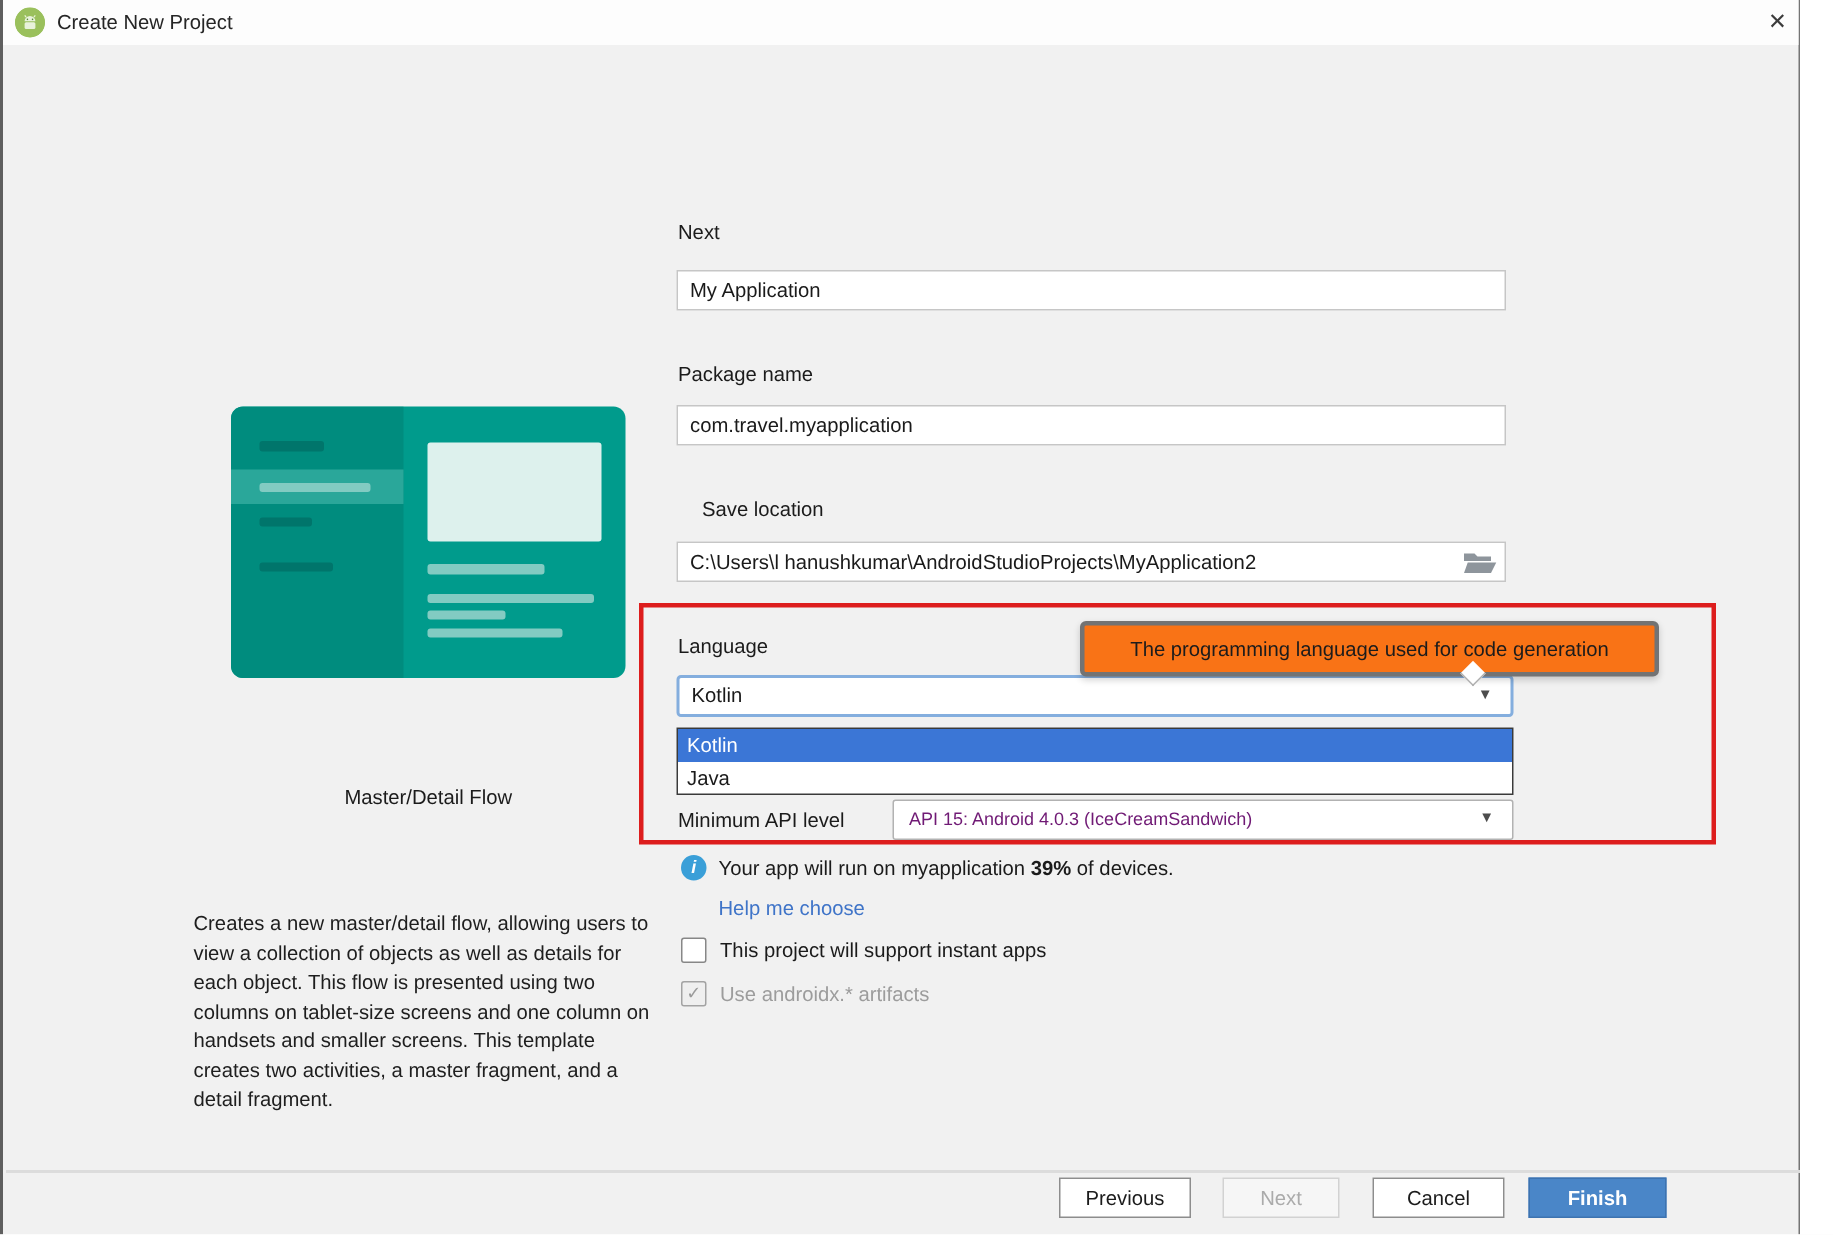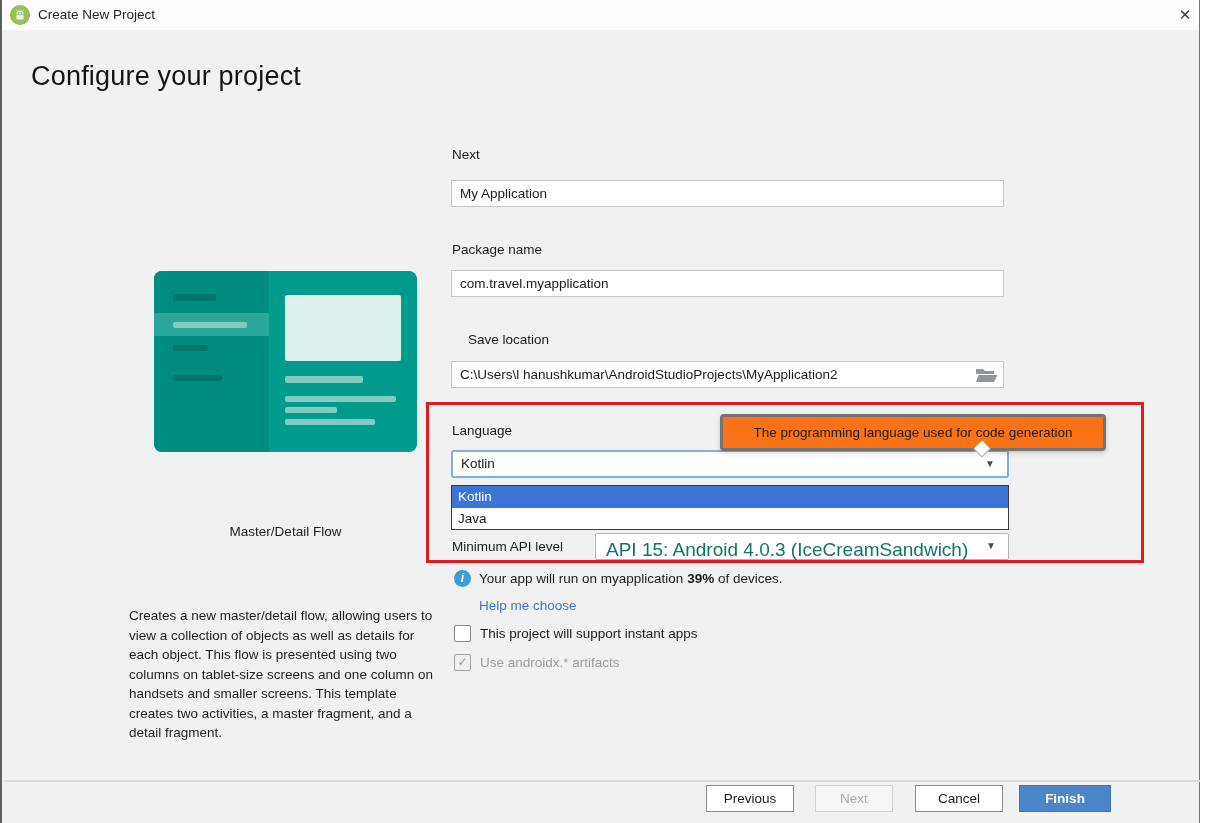--- a/index.html
+++ b/index.html
@@ -62,21 +62,21 @@
     border-right:1px solid #aeaeae; border-bottom:1px solid #aeaeae; }
   
   .lang-list { position:absolute; left:449px; top:485px; width:558px; height:45px;
     background:#ffffff; border:1px solid #3a3a3a; z-index:5; }
   .lang-opt { height:22px; line-height:22px; font-size:13.5px; padding-left:6px; cursor:pointer; }
   .lang-opt.selected { background:#3b76d6; color:#ffffff; }
   .lang-opt.plain { color:#1a1a1a; }
   
   .api-combo { position:absolute; left:593px; top:533px; width:414px; height:27px;
     background:#ffffff; border:1px solid #b2b2b2; border-radius:2px; cursor:pointer; }
-  .api-combo .combo-text { position:absolute; left:10px; top:5px; font-size:19px; color:#0f766e; }
+  .api-combo .combo-text { position:absolute; left:10px; top:5px; font-size:12px; color:#701a75; }
   .api-combo .combo-arrow { right:12px; top:6px; }
   
   .info-icon { position:absolute; left:452px; top:570px; width:17px; height:17px; border-radius:50%;
     background:#3a9fd8; color:#ffffff; font-size:12px; font-weight:bold; font-style:italic;
     text-align:center; line-height:17px; }
   .info-text { position:absolute; left:477px; top:571px; font-size:13.5px; color:#1b1b1b; }
   .info-text b { font-weight:bold; }
   .help-link { position:absolute; left:477px; top:598px; font-size:13.5px; color:#3f74c8; cursor:pointer; }
   .chk { position:absolute; width:17px; height:17px; border-radius:2px; }
   .chk1 { left:452px; top:625px; background:#ffffff; border:1px solid #878787; cursor:pointer; }
@@ -112,21 +112,20 @@
           <line x1="7.4" y1="6.4" x2="6.5" y2="5.2" stroke="#e8f2da" stroke-width="0.8"></line>
           <line x1="12.6" y1="6.4" x2="13.5" y2="5.2" stroke="#e8f2da" stroke-width="0.8"></line>
           <circle cx="8.3" cy="7.9" r="0.55" fill="#5a8a3c"></circle>
           <circle cx="11.7" cy="7.9" r="0.55" fill="#5a8a3c"></circle>
         </svg>
       </span>
       <span class="title-text">Create New Project</span>
       <span class="close-btn">✕</span>
     </div>
 
-    <div class="page-heading">Configure your project</div>
 
     <div class="tpl-card">
       <div class="tpl-left"></div>
       <div class="tpl-hl-row"></div>
       <div class="bar dark" style="left:19px; top:23px; width:43px; height:7px;"></div>
       <div class="bar lite" style="left:19px; top:51px; width:74px; height:6px;"></div>
       <div class="bar dark" style="left:19px; top:74px; width:35px; height:6px;"></div>
       <div class="bar dark" style="left:19px; top:104px; width:49px; height:6px;"></div>
       <div class="tpl-img"></div>
       <div class="bar lite" style="left:131px; top:105px; width:78px; height:7px;"></div>

